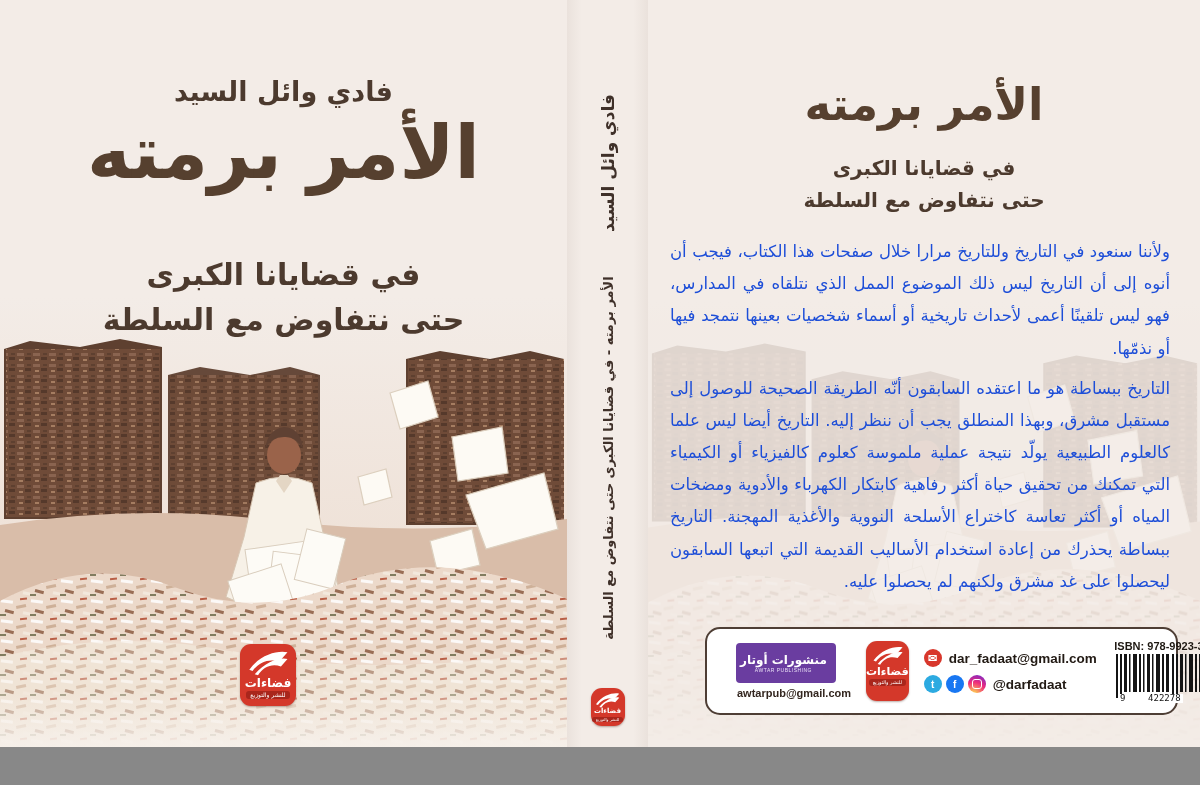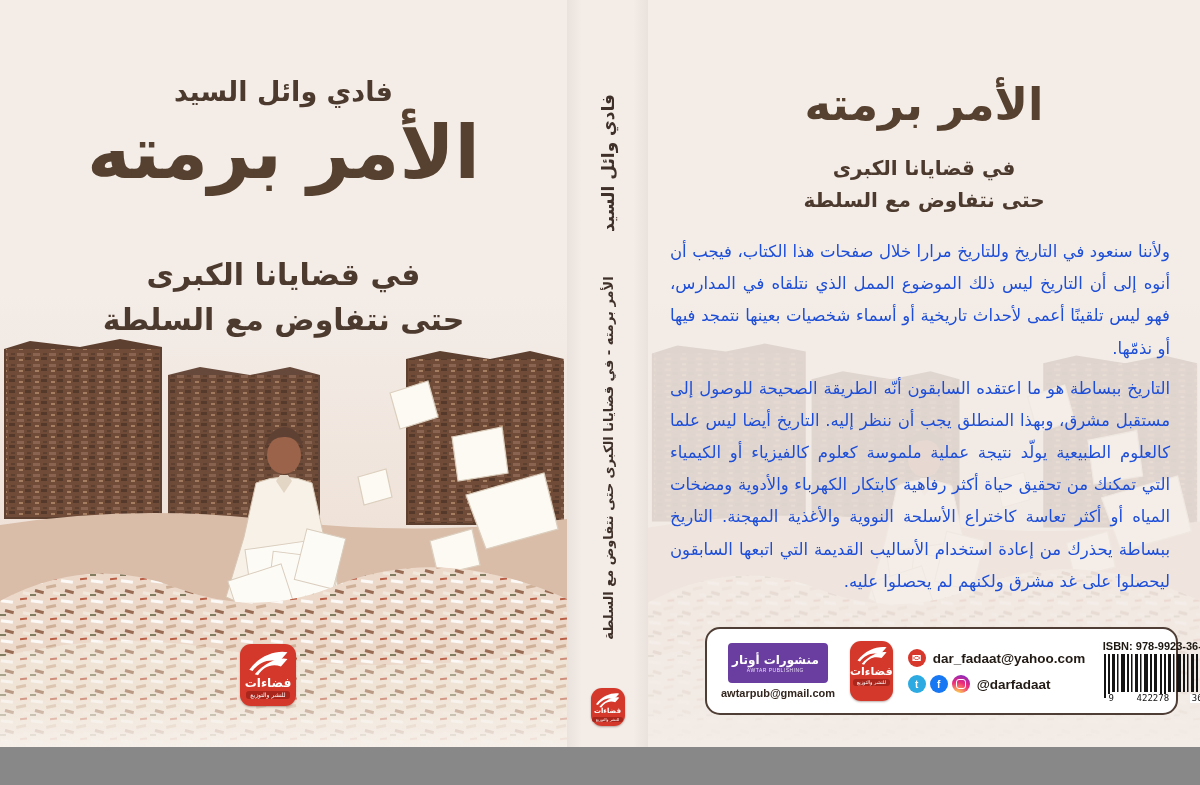--- a/index.html
+++ b/index.html
@@ -64,21 +64,21 @@
     border:2px solid #4e3e35;border-radius:15px;box-sizing:border-box;
     display:flex;align-items:center;padding:0 14px;gap:15px;}
   .awtar{display:flex;flex-direction:column;align-items:center;gap:4px;}
   .awtar-logo{width:100px;height:40px;background:#6a3da0;border-radius:4px;
     display:flex;align-items:center;justify-content:center;gap:5px;padding:0 4px;box-sizing:border-box;}
   .awtar-text{display:flex;flex-direction:column;align-items:center;line-height:1;}
   .awtar-name-ar{color:#fff;font-size:12px;font-weight:bold;direction:rtl;white-space:nowrap;}
   .awtar-name-en{color:#e8ddf5;font-size:5px;letter-spacing:.5px;
     font-family:"Liberation Sans",sans-serif;margin-top:2px;white-space:nowrap;}
   .awtar-email{font-size:11px;font-weight:bold;color:#33261f;
-    font-family:"Liberation Sans",sans-serif;}
+    font-family:"Liberation Sans",sans-serif;margin-left:16px;}
   .strip-fadaat{width:56px;height:60px;}
   .strip-fadaat .fadaat-name{font-size:11px;}
   .strip-fadaat .fadaat-tagline{font-size:5px;}
 
   .contact{display:flex;flex-direction:column;gap:8px;}
   .contact-row{display:flex;align-items:center;gap:7px;}
   .ico{width:18px;height:18px;border-radius:50%;display:flex;align-items:center;
     justify-content:center;color:#fff;font-size:10px;font-weight:bold;
     font-family:"Liberation Sans",sans-serif;flex:0 0 auto;}
   .ico-mail{background:#d8372c;font-size:11px;}
@@ -316,21 +316,21 @@
           <path d="M3 20 C13 6 29 2 38 4 L30 13 C22 9 12 13 6 21 Z" fill="#fff"></path>
           <path d="M8 24 C18 12 32 8 38 10 L32 17 C24 14 16 17 11 25 Z" fill="#fff"></path>
         </svg>
         <div class="fadaat-name">فضاءات</div>
         <div class="fadaat-tagline">للنشر والتوزيع</div>
       </div>
 
       <div class="contact">
         <div class="contact-row">
           <span class="ico ico-mail">✉</span>
-          <span class="contact-text">dar_fadaat@yahoo.com</span>
+          <span class="contact-text">dar_fadaat@gmail.com</span>
         </div>
         <div class="contact-row">
           <span class="social-icons">
             <span class="ico ico-twitter">t</span>
             <span class="ico ico-facebook">f</span>
             <span class="ico ico-instagram">
                 <i></i>
               </span>
           </span>
           <span class="contact-text">@darfadaat</span>

